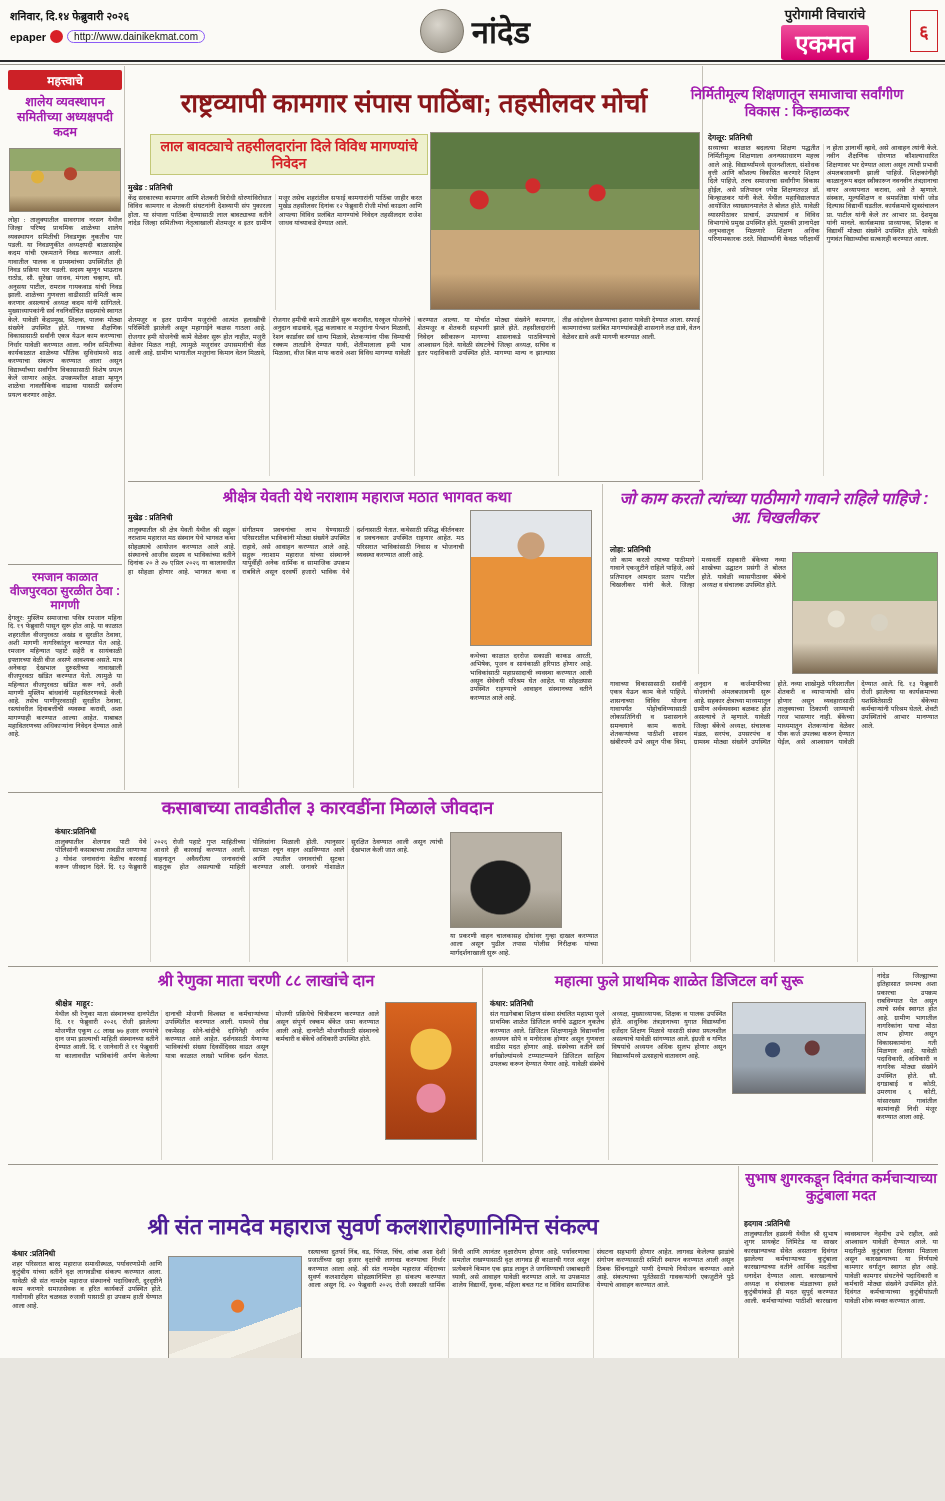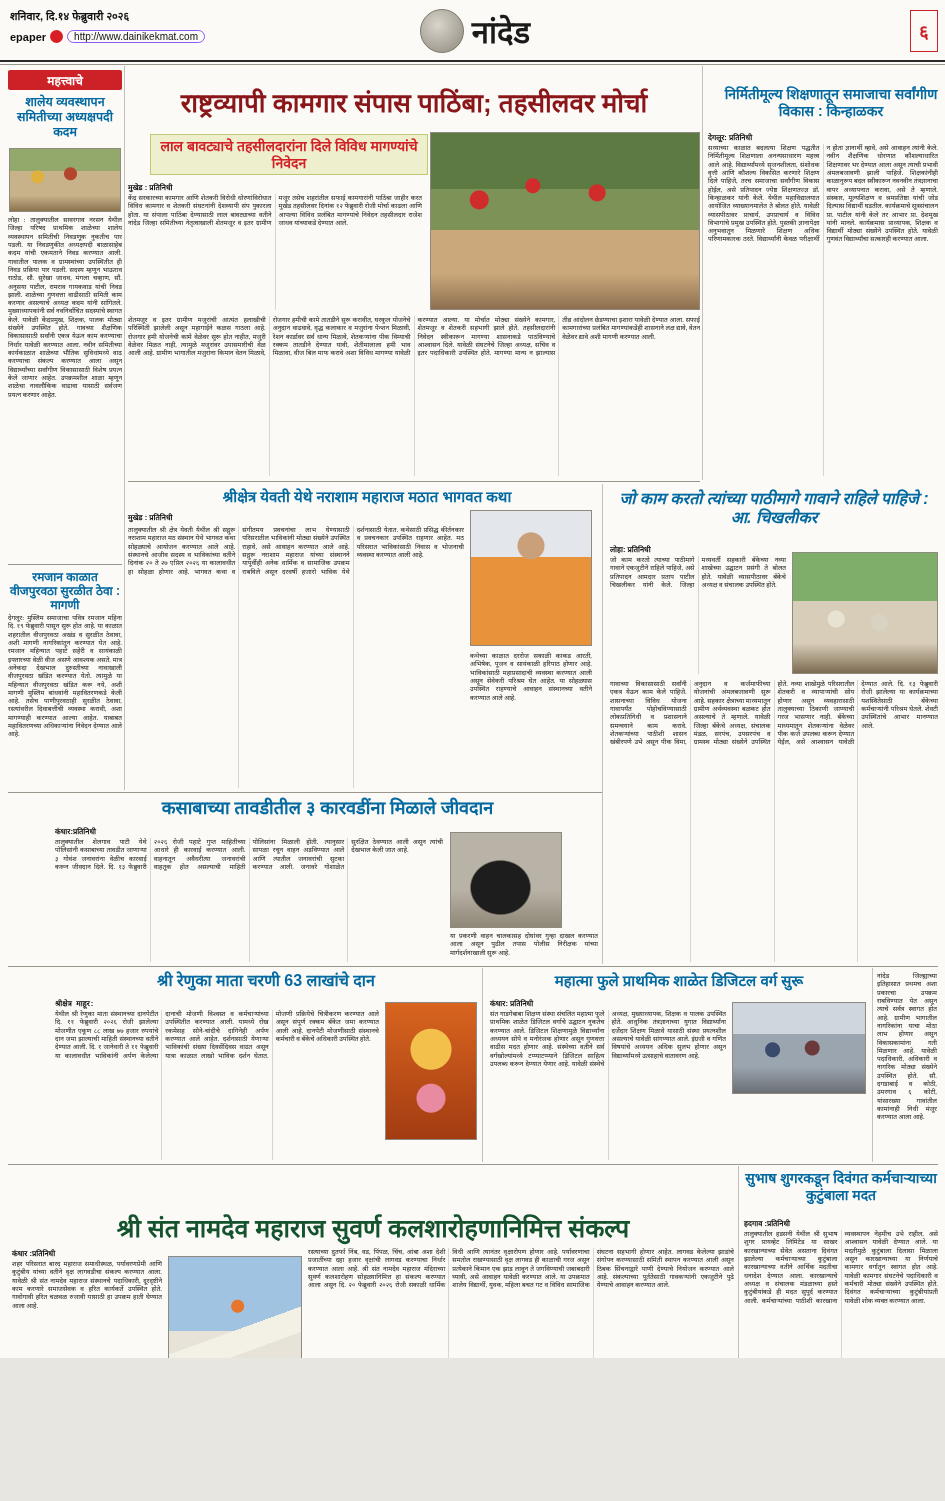--- a/index.html
+++ b/index.html
@@ -1,20 +1,20 @@
 <!DOCTYPE html>
 <html><head>
 <meta charset="utf-8">
 <style>
   html,body{margin:0;padding:0;background:#e8e6e0;}
   #page{position:relative;width:945px;height:1358px;background:#fbfaf6;margin:0 auto;
         font-family:"Liberation Serif", serif;color:#111;overflow:hidden;}
   .abs{position:absolute;}
   .sans{font-family:"Liberation Sans", sans-serif;}
-  .hl{font-family:"Liberation Sans", sans-serif;font-weight:bold;color:#0369a1;text-align:center;line-height:1.18;}
+  .hl{font-family:"Liberation Sans", sans-serif;font-weight:bold;color:#a21caf;text-align:center;line-height:1.18;}
   .body-text{font-size:6.5px;line-height:1.28;text-align:justify;color:#1c1c1c;overflow:hidden;
              font-family:"Liberation Serif", serif;}
   .cols2{column-count:2;column-gap:7px;column-rule:1px solid #d8d5cd;}
   .cols3{column-count:3;column-gap:7px;column-rule:1px solid #d8d5cd;}
   .cols4{column-count:4;column-gap:7px;column-rule:1px solid #d8d5cd;}
   .byline{font-weight:bold;font-size:7.5px;font-family:"Liberation Sans", sans-serif;color:#111;}
   .photo{border:1px solid #8f8a80;box-sizing:border-box;}
   .vrule{width:1px;background:#c4c0b6;}
   .hrule{height:1px;background:#9a968c;}
   .dot{width:11px;height:11px;border-radius:50%;display:inline-block;margin-right:5px;}
@@ -32,20 +32,24 @@
     <span class="sans" style="font-size:11px;font-weight:bold;">epaper</span>
     <span style="width:13px;height:13px;border-radius:50%;background:#d81f26;display:inline-block;"></span>
     <span class="sans" style="font-size:10px;border:1px solid #8b5cf6;border-radius:8px;padding:0 6px;">http://www.dainikekmat.com</span>
   </div>
 
   <div class="abs" style="left:350px;top:4px;width:250px;height:54px;display:flex;align-items:center;justify-content:center;gap:8px;">
     <span style="width:42px;height:42px;border-radius:50%;background:radial-gradient(circle at 40% 35%, #d9d5cc, #8e887c);border:1px solid #7c766a;"></span>
     <span class="sans" style="font-size:31px;font-weight:bold;color:#1a1a1a;">नांदेड</span>
   </div>
 
+  <div class="abs" style="left:745px;top:5px;width:160px;text-align:center;">
+    <div class="sans" style="font-size:13px;font-weight:bold;color:#1a1a1a;">पुरोगामी विचारांचे</div>
+    <div class="sans" style="margin-top:2px;display:inline-block;background:linear-gradient(180deg,#ef4f9b,#d6006e);color:#fff;font-size:24px;font-weight:bold;padding:1px 14px;border-radius:3px;">एकमत</div>
+  </div>
   <div class="abs sans" style="left:910px;top:10px;width:26px;height:40px;border:1px solid #cc2127;color:#cc2127;font-size:18px;font-weight:bold;display:flex;align-items:center;justify-content:center;">६</div>
 
   <div class="abs" style="left:0;top:60px;width:945px;height:2px;background:#2a2a2a;"></div>
   <div class="abs hrule" style="left:0;top:64px;width:945px;"></div>
 
   <div class="abs sans" style="left:8px;top:70px;width:114px;height:20px;background:#cc2127;color:#fff;font-size:12px;font-weight:bold;display:flex;align-items:center;justify-content:center;border-radius:2px;">महत्त्वाचे</div>
   <div class="abs hl" style="left:8px;top:95px;width:114px;font-size:12.5px;">शालेय व्यवस्थापन समितीच्या अध्यक्षपदी कदम</div>
   <div class="abs photo" style="left:9px;top:148px;width:112px;height:64px;background:
        radial-gradient(circle at 25% 45%, #e0b13c 0 6px, transparent 7px),
        radial-gradient(circle at 55% 40%, #b4452f 0 6px, transparent 7px),
@@ -66,21 +70,21 @@
   <div class="abs photo" style="left:430px;top:132px;width:270px;height:178px;background:
        radial-gradient(circle at 18% 38%, #d02c2c 0 9px, transparent 10px),
        radial-gradient(circle at 38% 30%, #d02c2c 0 7px, transparent 8px),
        radial-gradient(circle at 62% 34%, #d02c2c 0 8px, transparent 9px),
        linear-gradient(180deg,#5d7a43 0 32%, #7d9256 32% 55%, #caa87b 55% 80%, #8d6f4f 100%);"></div>
   <div class="abs body-text cols4" style="left:128px;top:316px;width:572px;height:160px;">शेतमजूर व इतर ग्रामीण मजुरांची आत्यंत हलाखीची परिस्थिती झालेली असून महागाईने कळस गाठला आहे. रोजगार हमी योजनेची कामे वेळेवर सुरू होत नाहीत, मजुरी वेळेवर मिळत नाही, त्यामुळे मजुरांवर उपासमारीची वेळ आली आहे. ग्रामीण भागातील मजुरांना किमान वेतन मिळावे, रोजगार हमीची कामे तातडीने सुरू करावीत, घरकुल योजनेचे अनुदान वाढवावे, वृद्ध कलाकार व मजुरांना पेन्शन मिळावी, रेशन कार्डावर सर्व धान्य मिळावे, शेतकऱ्यांना पीक विम्याची रक्कम तातडीने देण्यात यावी, शेतीमालाला हमी भाव मिळावा, वीज बिल माफ करावे अशा विविध मागण्या यावेळी करण्यात आल्या. या मोर्चात मोठ्या संख्येने कामगार, शेतमजूर व शेतकरी सहभागी झाले होते. तहसीलदारांनी निवेदन स्वीकारून मागण्या शासनाकडे पाठविण्याचे आश्वासन दिले. यावेळी संघटनेचे जिल्हा अध्यक्ष, सचिव व इतर पदाधिकारी उपस्थित होते. मागण्या मान्य न झाल्यास तीव्र आंदोलन छेडण्याचा इशारा यावेळी देण्यात आला. सफाई कामगारांच्या प्रलंबित मागण्यांकडेही शासनाने लक्ष द्यावे, वेतन वेळेवर द्यावे अशी मागणी करण्यात आली.</div>
 
   <div class="abs hrule" style="left:128px;top:481px;width:572px;"></div>
   <div class="abs vrule" style="left:702px;top:66px;height:414px;"></div>
 
-  <div class="abs hl" style="left:716px;top:86px;width:230px;font-size:14px;">निर्मितीमूल्य शिक्षणातून समाजाचा सर्वांगीण विकास : किन्हाळकर</div>
+  <div class="abs hl" style="left:682px;top:86px;width:230px;font-size:14px;">निर्मितीमूल्य शिक्षणातून समाजाचा सर्वांगीण विकास : किन्हाळकर</div>
   <div class="abs byline" style="left:708px;top:132px;">देगलूर: प्रतिनिधी</div>
   <div class="abs body-text cols2" style="left:708px;top:144px;width:230px;height:332px;">सध्याच्या काळात बदलत्या शिक्षण पद्धतीत निर्मितीमूल्य शिक्षणाला अनन्यसाधारण महत्त्व आले आहे. विद्यार्थ्यांमध्ये सृजनशीलता, संशोधक वृत्ती आणि कौशल्य विकसित करणारे शिक्षण दिले पाहिजे, तरच समाजाचा सर्वांगीण विकास होईल, असे प्रतिपादन ज्येष्ठ शिक्षणतज्ज्ञ डॉ. किन्हाळकर यांनी केले. येथील महाविद्यालयात आयोजित व्याख्यानमालेत ते बोलत होते. यावेळी व्यासपीठावर प्राचार्य, उपप्राचार्य व विविध विभागांचे प्रमुख उपस्थित होते. पुस्तकी ज्ञानापेक्षा अनुभवातून मिळणारे शिक्षण अधिक परिणामकारक ठरते. विद्यार्थ्यांनी केवळ परीक्षार्थी न होता ज्ञानार्थी व्हावे, असे आवाहन त्यांनी केले. नवीन शैक्षणिक धोरणात कौशल्याधारित शिक्षणावर भर देण्यात आला असून त्याची प्रभावी अंमलबजावणी झाली पाहिजे. शिक्षकांनीही काळानुरूप बदल स्वीकारून नवनवीन तंत्रज्ञानाचा वापर अध्यापनात करावा, असे ते म्हणाले. संस्कार, मूल्यशिक्षण व श्रमप्रतिष्ठा यांची जोड दिल्यास विद्यार्थी घडतील. कार्यक्रमाचे सूत्रसंचालन प्रा. पाटील यांनी केले तर आभार प्रा. देशमुख यांनी मानले. कार्यक्रमास प्राध्यापक, शिक्षक व विद्यार्थी मोठ्या संख्येने उपस्थित होते. यावेळी गुणवंत विद्यार्थ्यांचा सत्कारही करण्यात आला.</div>
 
   <div class="abs hl" style="left:132px;top:488px;width:470px;font-size:15px;">श्रीक्षेत्र येवती येथे नराशाम महाराज मठात भागवत कथा</div>
   <div class="abs byline" style="left:128px;top:512px;">मुखेड : प्रतिनिधी</div>
   <div class="abs photo" style="left:470px;top:510px;width:122px;height:136px;background:
        radial-gradient(circle at 50% 26%, #caa07a 0 13px, transparent 14px),
        linear-gradient(180deg,#e3e6ea 0 34%, #e8923a 34% 100%);"></div>
   <div class="abs body-text cols3" style="left:128px;top:526px;width:336px;height:262px;">तालुक्यातील श्री क्षेत्र येवती येथील श्री सद्गुरू नराशाम महाराज मठ संस्थान येथे भागवत कथा सोहळ्याचे आयोजन करण्यात आले आहे. संस्थानचे आजीव सदस्य व भाविकांच्या वतीने दिनांक २० ते २७ एप्रिल २०२६ या कालावधीत हा सोहळा होणार आहे. भागवत कथा व संगीतमय प्रवचनांचा लाभ घेण्यासाठी परिसरातील भाविकांनी मोठ्या संख्येने उपस्थित राहावे, असे आवाहन करण्यात आले आहे. सद्गुरू नराशाम महाराज यांच्या संस्थानने यापूर्वीही अनेक धार्मिक व सामाजिक उपक्रम राबविले असून दरवर्षी हजारो भाविक येथे दर्शनासाठी येतात. कथेसाठी प्रसिद्ध कीर्तनकार व प्रवचनकार उपस्थित राहणार आहेत. मठ परिसरात भाविकांसाठी निवास व भोजनाची व्यवस्था करण्यात आली आहे.</div>
   <div class="abs body-text" style="left:470px;top:652px;width:122px;height:136px;">कथेच्या काळात दररोज सकाळी काकड आरती, अभिषेक, पूजन व सायंकाळी हरिपाठ होणार आहे. भाविकांसाठी महाप्रसादाची व्यवस्था करण्यात आली असून सेवेकरी परिश्रम घेत आहेत. या सोहळ्यास उपस्थित राहण्याचे आवाहन संस्थानच्या वतीने करण्यात आले आहे.</div>
@@ -101,21 +105,21 @@
   <div class="abs hl" style="left:55px;top:798px;width:545px;font-size:18px;">कसाबाच्या तावडीतील ३ कारवडींना मिळाले जीवदान</div>
   <div class="abs byline" style="left:55px;top:826px;">कंधार:प्रतिनिधी</div>
   <div class="abs body-text cols4" style="left:55px;top:838px;width:388px;height:124px;">तालुक्यातील शेलगाव पाटी येथे पोलिसांनी कसाबाच्या तावडीत जाणाऱ्या ३ गोवंश जनावरांना वेळीच कारवाई करून जीवदान दिले. दि. १३ फेब्रुवारी २०२६ रोजी पहाटे गुप्त माहितीच्या आधारे ही कारवाई करण्यात आली. वाहनातून अवैधरीत्या जनावरांची वाहतूक होत असल्याची माहिती पोलिसांना मिळाली होती. त्यानुसार सापळा रचून वाहन अडविण्यात आले आणि त्यातील जनावरांची सुटका करण्यात आली. जनावरे गोशाळेत सुरक्षित ठेवण्यात आली असून त्यांची देखभाल केली जात आहे.</div>
   <div class="abs photo" style="left:450px;top:832px;width:112px;height:96px;background:
        radial-gradient(ellipse at 45% 58%, #1d1d1d 0 34%, transparent 36%),
        linear-gradient(180deg,#b9b2a6 0 60%, #8f8878 100%);"></div>
   <div class="abs body-text" style="left:450px;top:932px;width:148px;height:30px;">या प्रकरणी वाहन चालकासह दोघांवर गुन्हा दाखल करण्यात आला असून पुढील तपास पोलीस निरीक्षक यांच्या मार्गदर्शनाखाली सुरू आहे.</div>
 
   <div class="abs hrule" style="left:8px;top:966px;width:930px;"></div>
 
-  <div class="abs hl" style="left:55px;top:972px;width:422px;font-size:16px;">श्री रेणुका माता चरणी 63 लाखांचे दान</div>
+  <div class="abs hl" style="left:55px;top:972px;width:422px;font-size:16px;">श्री रेणुका माता चरणी ८८ लाखांचे दान</div>
   <div class="abs byline" style="left:55px;top:998px;font-family:Liberation Mono, monospace;">श्रीक्षेत्र माहूर:</div>
   <div class="abs body-text cols3" style="left:55px;top:1010px;width:324px;height:150px;">येथील श्री रेणुका माता संस्थानच्या दानपेटीत दि. ११ फेब्रुवारी २०२६ रोजी झालेल्या मोजणीत एकूण ८८ लाख ७७ हजार रुपयांचे दान जमा झाल्याची माहिती संस्थानच्या वतीने देण्यात आली. दि. १ जानेवारी ते ११ फेब्रुवारी या कालावधीत भाविकांनी अर्पण केलेल्या दानाची मोजणी विश्वस्त व कर्मचाऱ्यांच्या उपस्थितीत करण्यात आली. यामध्ये रोख रकमेसह सोने-चांदीचे दागिनेही अर्पण करण्यात आले आहेत. दर्शनासाठी येणाऱ्या भाविकांची संख्या दिवसेंदिवस वाढत असून यात्रा काळात लाखो भाविक दर्शन घेतात. मोजणी प्रक्रियेचे चित्रीकरण करण्यात आले असून संपूर्ण रक्कम बँकेत जमा करण्यात आली आहे. दानपेटी मोजणीसाठी संस्थानचे कर्मचारी व बँकेचे अधिकारी उपस्थित होते.</div>
   <div class="abs photo" style="left:385px;top:1002px;width:92px;height:138px;background:
        radial-gradient(circle at 50% 34%, #f3c14b 0 20px, transparent 21px),
        radial-gradient(circle at 50% 70%, #e88aa0 0 14px, transparent 15px),
        linear-gradient(180deg,#d8641f,#a33c12);"></div>
 
   <div class="abs vrule" style="left:482px;top:968px;height:194px;"></div>
 
   <div class="abs hl" style="left:490px;top:972px;width:378px;font-size:15px;">महात्मा फुले प्राथमिक शाळेत डिजिटल वर्ग सुरू</div>
@@ -124,21 +128,21 @@
   <div class="abs photo" style="left:732px;top:1002px;width:134px;height:92px;background:
        radial-gradient(circle at 30% 52%, #3a4a6a 0 7px, transparent 8px),
        radial-gradient(circle at 60% 50%, #6a3a3a 0 7px, transparent 8px),
        linear-gradient(180deg,#cfd6dd 0 35%, #9aa5b0 35% 70%, #6b6f75 100%);"></div>
 
   <div class="abs vrule" style="left:872px;top:968px;height:194px;"></div>
   <div class="abs body-text" style="left:877px;top:972px;width:60px;height:188px;">नांदेड जिल्ह्याच्या इतिहासात प्रथमच अशा प्रकारचा उपक्रम राबविण्यात येत असून त्याचे सर्वत्र स्वागत होत आहे. ग्रामीण भागातील नागरिकांना याचा मोठा लाभ होणार असून विकासकामांना गती मिळणार आहे. यावेळी पदाधिकारी, अधिकारी व नागरिक मोठ्या संख्येने उपस्थित होते. सौ. दगडाबाई व कोठी, उमरगाव ६ कोटी, यांसारख्या गावांतील कामांनाही निधी मंजूर करण्यात आला आहे.</div>
 
   <div class="abs hrule" style="left:8px;top:1164px;width:930px;"></div>
 
-  <div class="abs hl" style="left:60px;top:1214px;width:626px;font-size:25px;color:#14532d;">श्री संत नामदेव महाराज सुवर्ण कलशारोहणानिमित्त संकल्प</div>
+  <div class="abs hl" style="left:60px;top:1214px;width:626px;font-size:22px;color:#4c1d95;">श्री संत नामदेव महाराज सुवर्ण कलशारोहणानिमित्त संकल्प</div>
   <div class="abs byline" style="left:12px;top:1248px;">कंधार :प्रतिनिधी</div>
   <div class="abs body-text" style="left:12px;top:1260px;width:150px;height:162px;">शहर परिसरात बारद महाराज समाधीस्थळ, पर्यावरणप्रेमी आणि कुटुंबीय यांच्या वतीने वृक्ष लागवडीचा संकल्प करण्यात आला. यावेळी श्री संत नामदेव महाराज संस्थानचे पदाधिकारी, दूरदृष्टीने काम करणारे समाजसेवक व हरित कार्यकर्ते उपस्थित होते. गावोगावी हरित चळवळ रुजावी यासाठी हा उपक्रम हाती घेण्यात आला आहे.</div>
   <div class="abs photo" style="left:168px;top:1256px;width:134px;height:166px;background:
        linear-gradient(160deg, transparent 0 46%, #f3f0e6 46% 58%, transparent 58%),
        radial-gradient(circle at 52% 30%, #e8762a 0 6px, transparent 7px),
        linear-gradient(180deg,#9fc3e0 0 45%, #e8e3d8 45% 84%, #7a8a5a 100%);"></div>
   <div class="abs body-text cols3" style="left:308px;top:1248px;width:426px;height:176px;">रस्त्याच्या दुतर्फा निंब, वड, पिंपळ, चिंच, आंबा अशा देशी प्रजातींच्या दहा हजार वृक्षांची लागवड करण्याचा निर्धार करण्यात आला आहे. श्री संत नामदेव महाराज मंदिराच्या सुवर्ण कलशारोहण सोहळ्यानिमित्त हा संकल्प करण्यात आला असून दि. २० फेब्रुवारी २०२६ रोजी सकाळी धार्मिक विधी आणि त्यानंतर वृक्षारोपण होणार आहे. पर्यावरणाचा समतोल राखण्यासाठी वृक्ष लागवड ही काळाची गरज असून प्रत्येकाने किमान एक झाड लावून ते जगविण्याची जबाबदारी घ्यावी, असे आवाहन यावेळी करण्यात आले. या उपक्रमात शालेय विद्यार्थी, युवक, महिला बचत गट व विविध सामाजिक संघटना सहभागी होणार आहेत. लागवड केलेल्या झाडांचे संगोपन करण्यासाठी समिती स्थापन करण्यात आली असून ठिबक सिंचनाद्वारे पाणी देण्याचे नियोजन करण्यात आले आहे. संकल्पाच्या पूर्ततेसाठी गावकऱ्यांनी एकजुटीने पुढे येण्याचे आवाहन करण्यात आले.</div>
   <div class="abs body-text cols4" style="left:12px;top:1428px;width:722px;height:30px;">आणि भावी पिढ्यांना शुद्ध हवा मिळावी यासाठी हा उपक्रम राबविण्यात येत आहे. उमरज ते पानभोसी रस्त्यावर पहिल्या टप्प्यात लागवड होणार असून त्यानंतर इतर रस्त्यांवरही वृक्षारोपण केले जाईल. समाजासाठी प्रेरणादायी उपक्रम असल्याच्या प्रतिक्रिया नागरिकांतून व्यक्त होत आहेत.</div>
 
   <div class="abs vrule" style="left:738px;top:1166px;height:294px;"></div>

